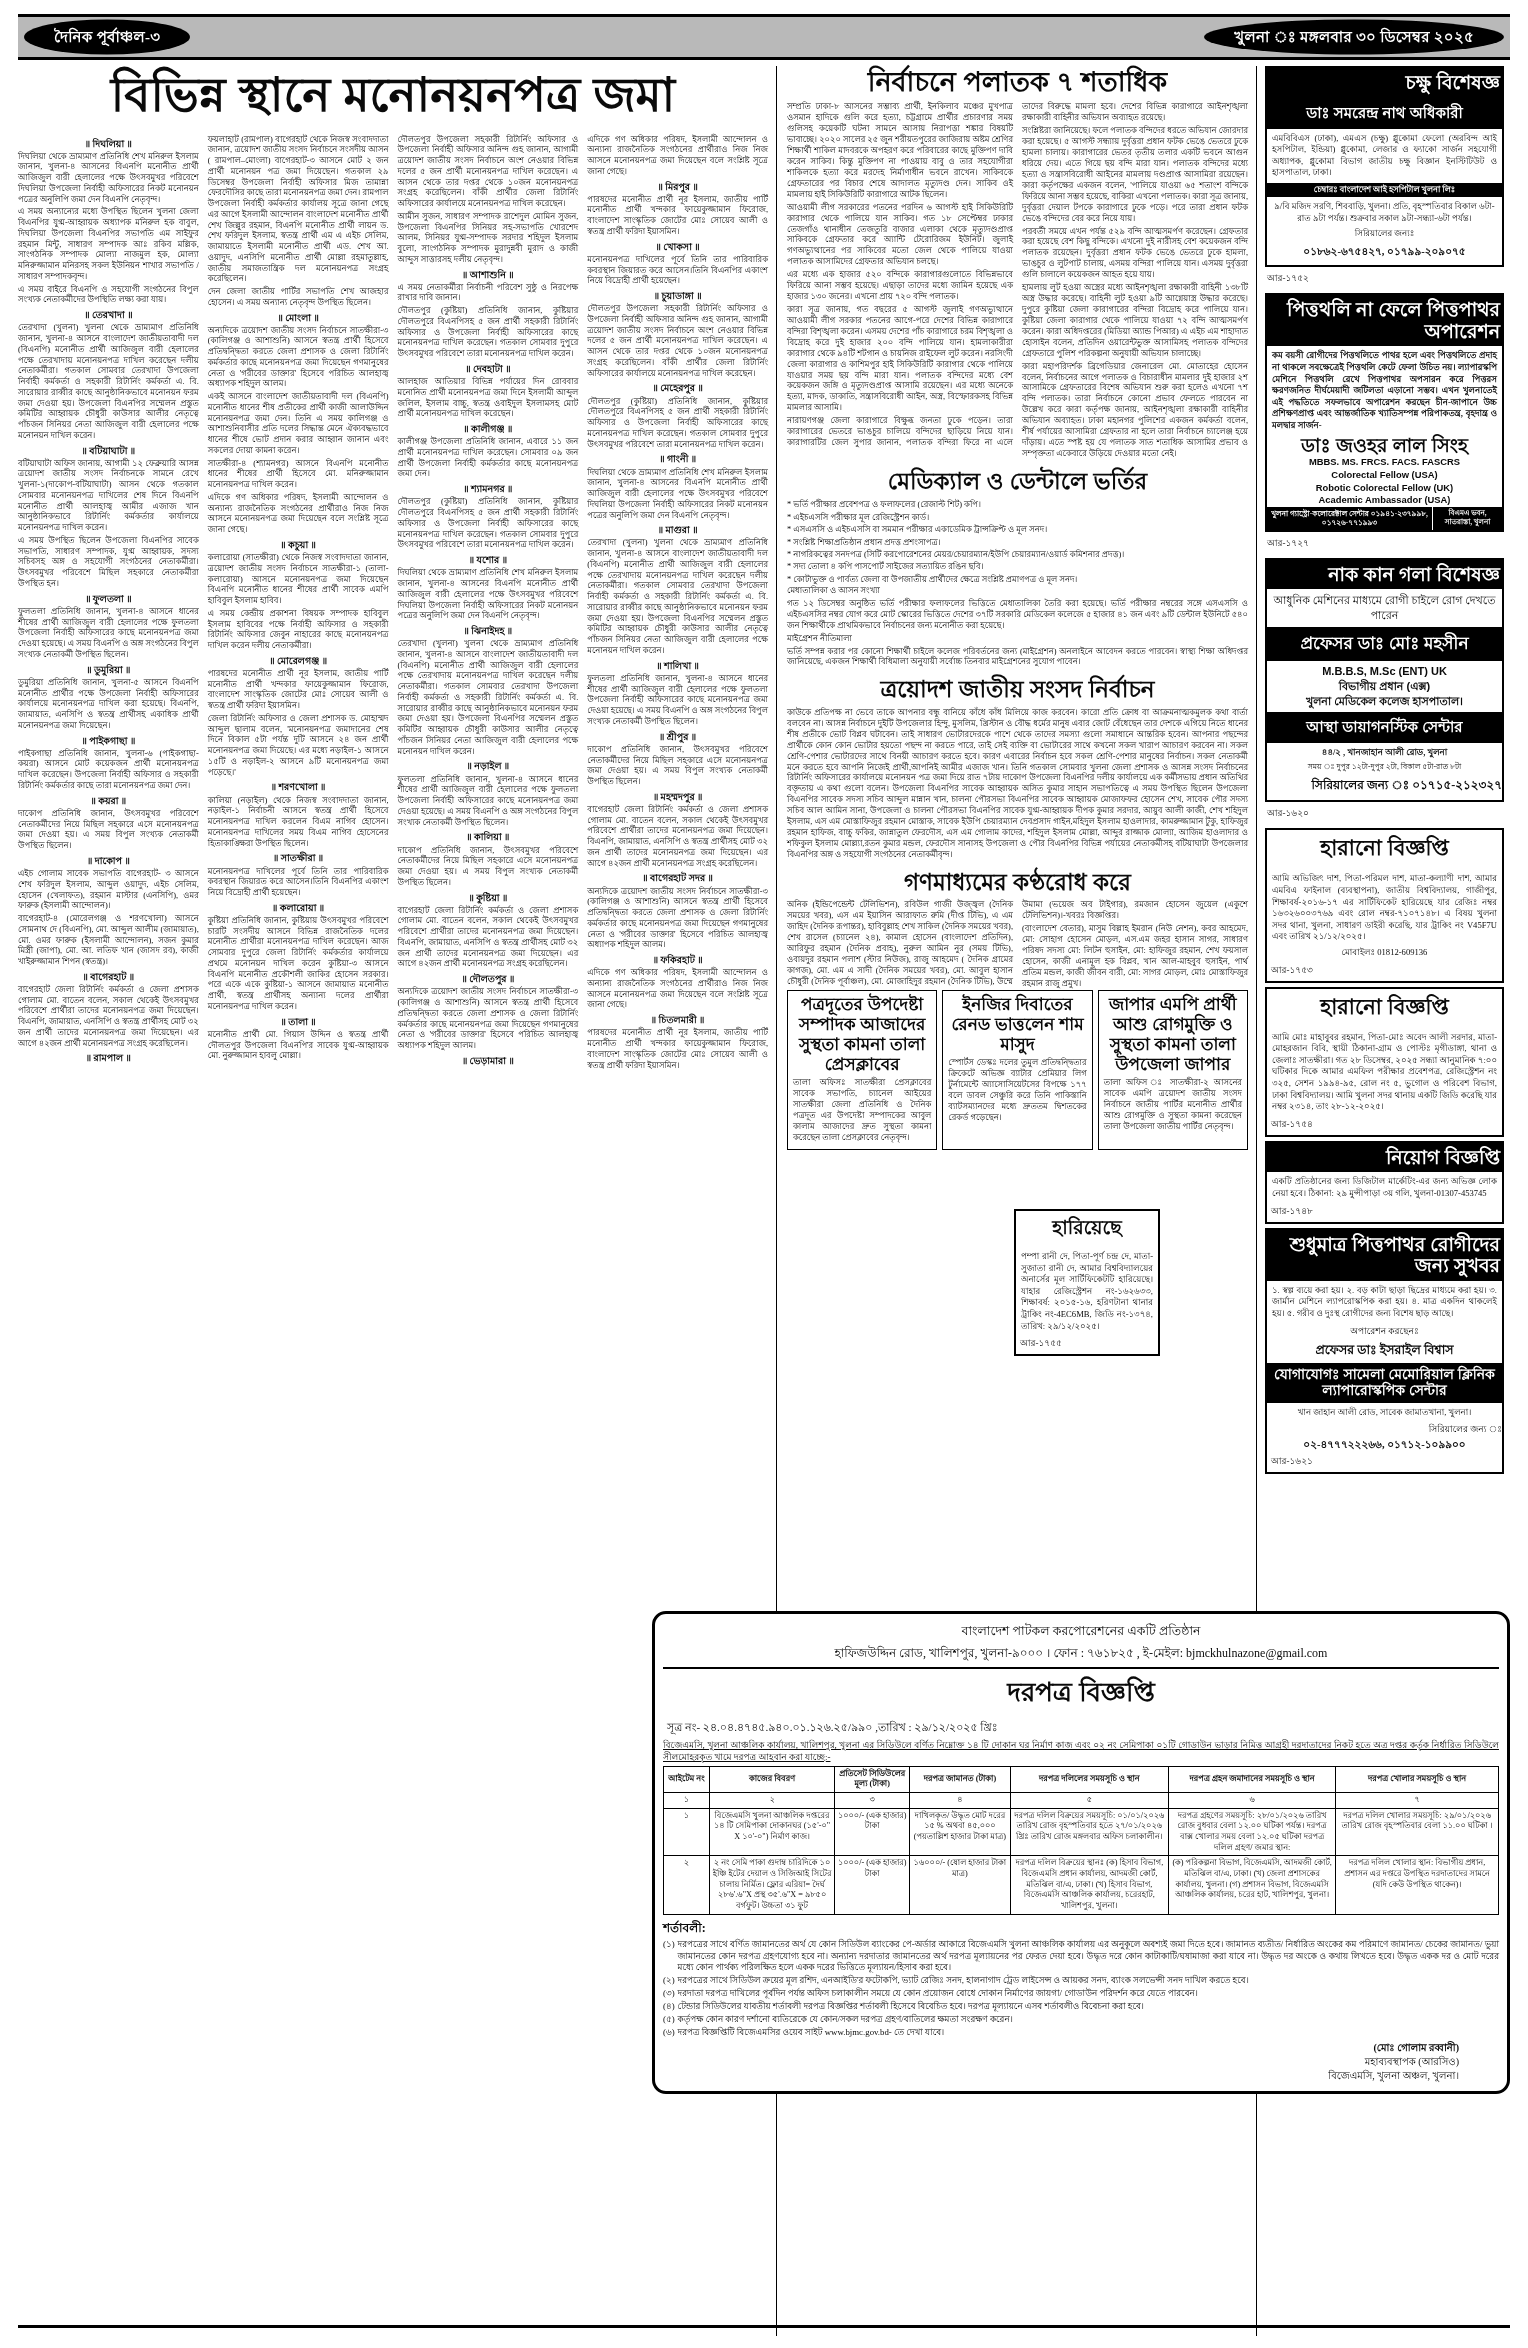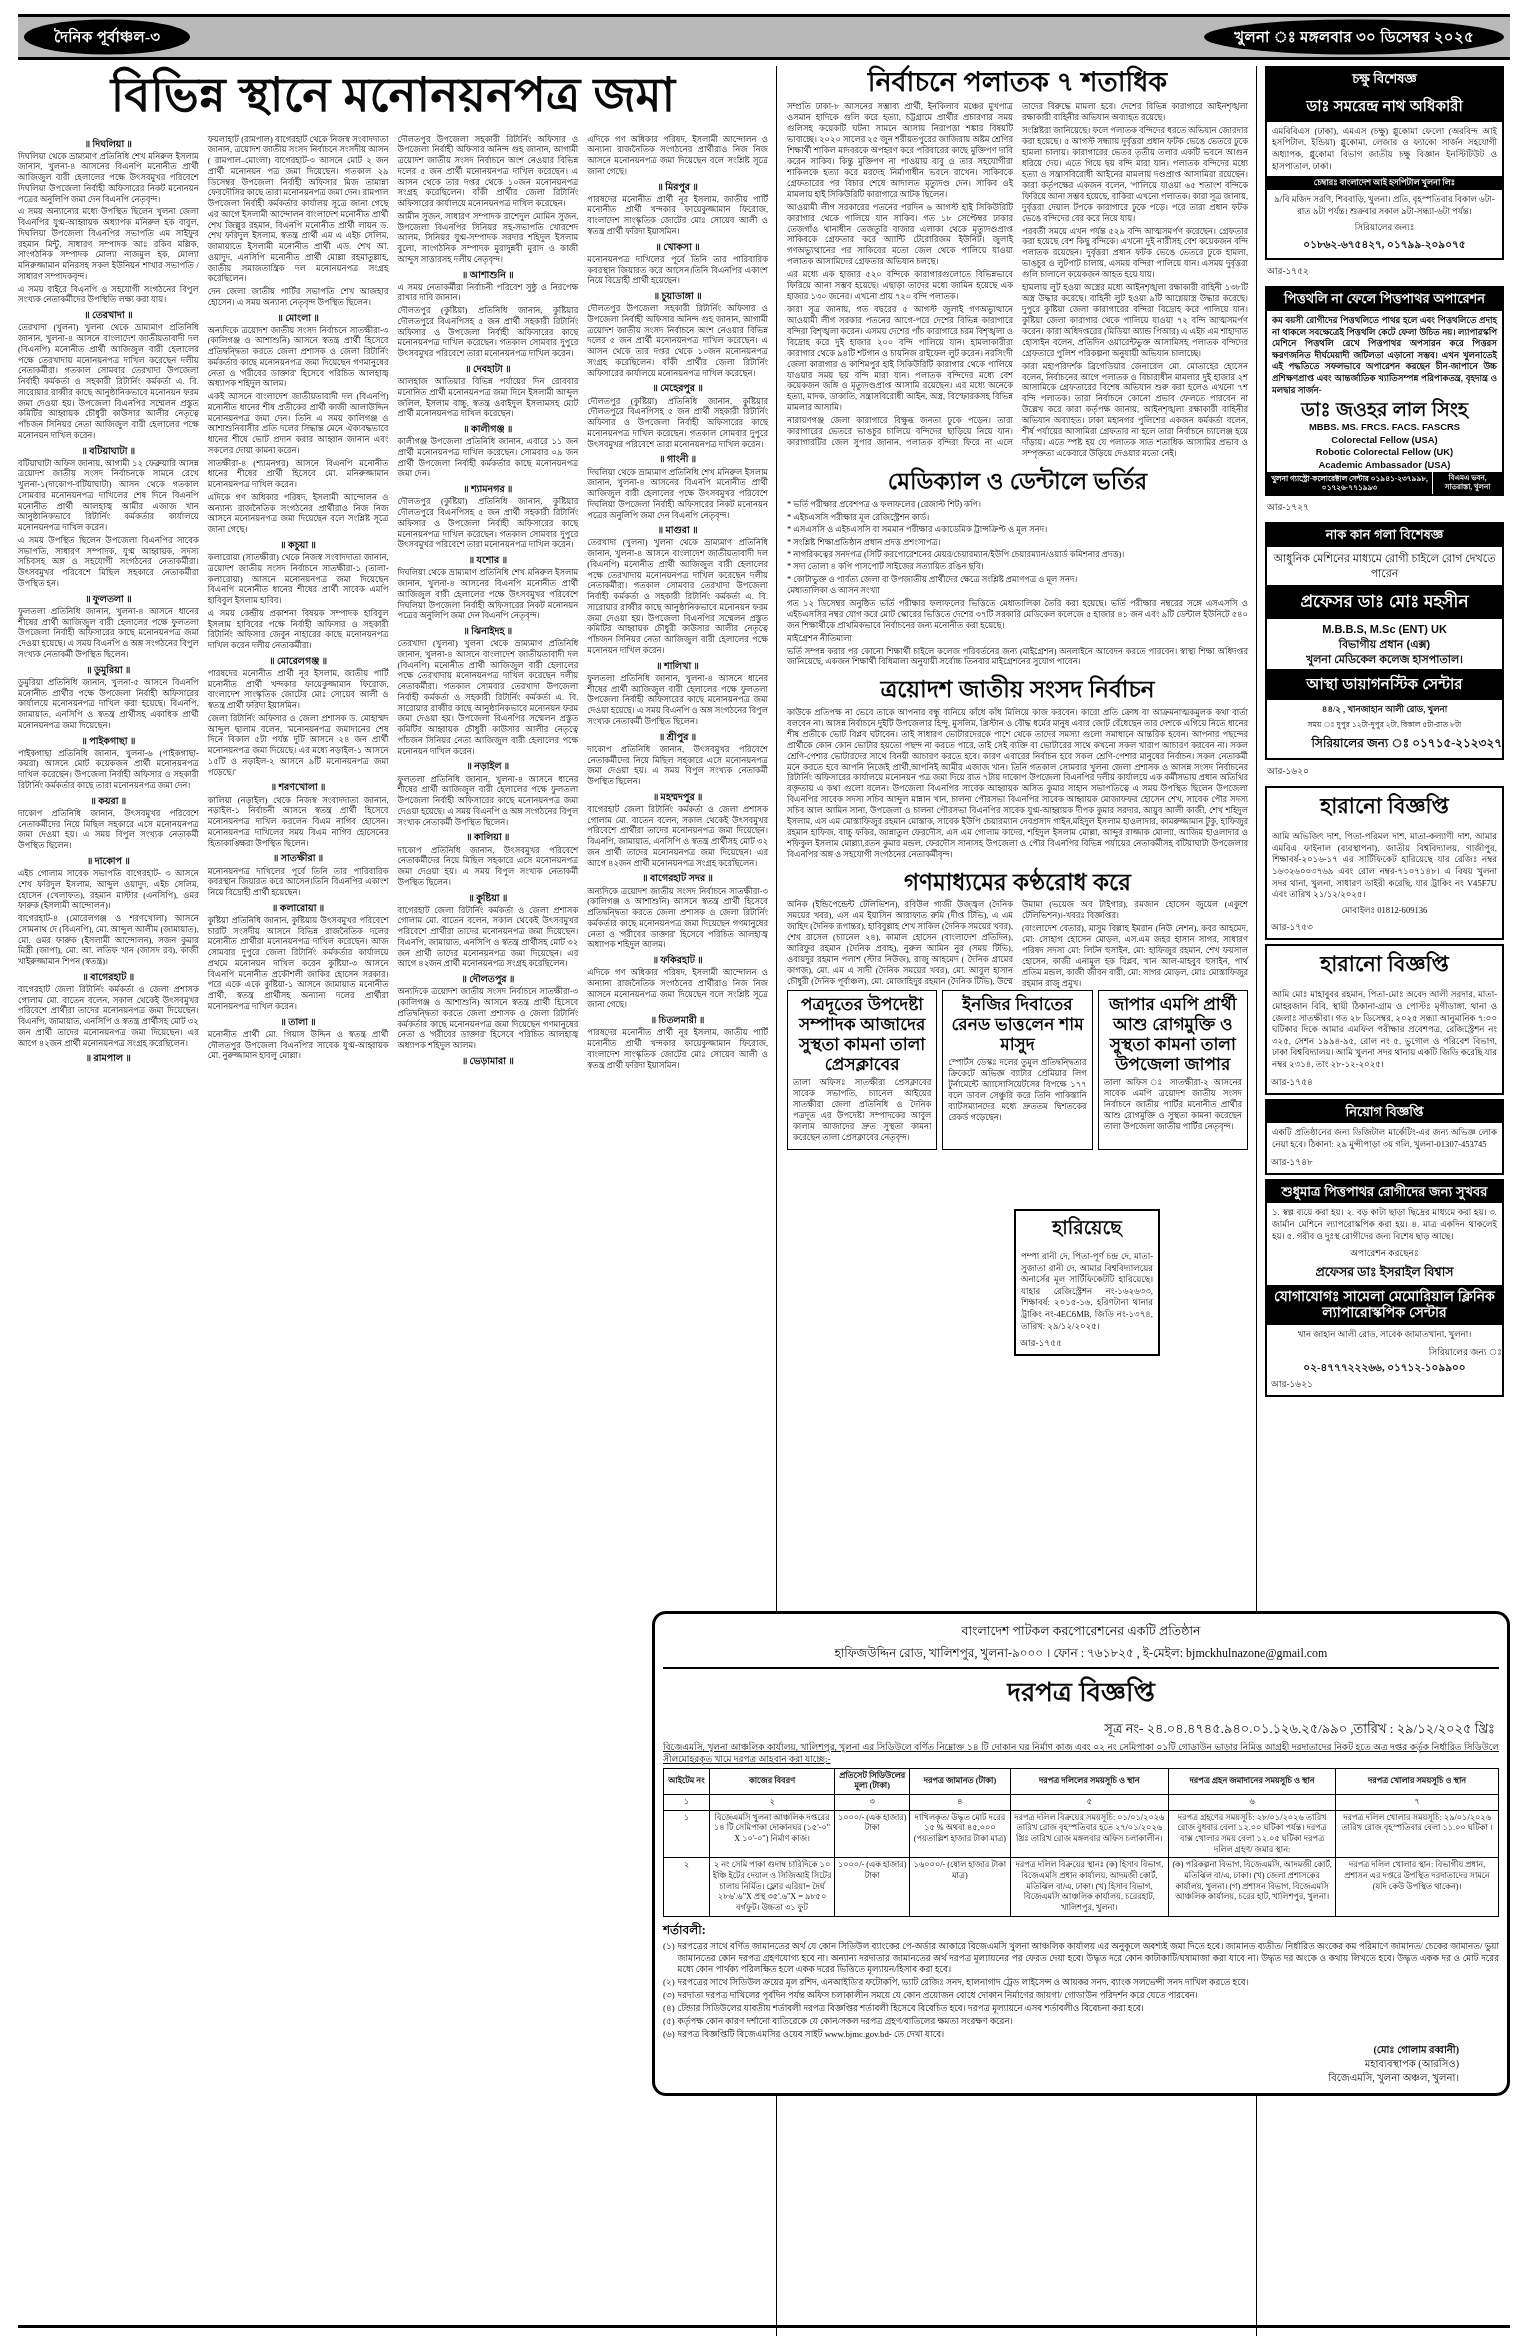--- a/index.html
+++ b/index.html
@@ -130,21 +130,21 @@
   .ad-title-inv {
     background: #000; color: #fff;
     text-align: center;
     font-weight: bold;
     font-size: 17px;
     padding: 4px 2px;
     line-height: 1.14;
     font-family: "Liberation Sans", sans-serif;
   }
   .ad-title-inv.sm { font-size: 14px; }
-  .ad-title-inv.lg { font-size: 13px; }
+  .ad-title-inv.lg { font-size: 19px; text-align: right; }
   .ad-name {
     background: #000; color:#fff;
     text-align:center; font-weight:bold;
     font-size: 15px; padding: 3px 2px;
     font-family: "Liberation Sans", sans-serif;
   }
   .ad-body {
     padding: 4px 5px;
     font-size: 8.6px;
     line-height: 1.35;
@@ -204,21 +204,21 @@
     font-size: 26px; line-height:1.15;
     font-family: "Liberation Sans", sans-serif;
   }
   .tender-sub { text-align:center; font-size: 12.5px; margin-top:2px;}
   .tender-addr { text-align:center; font-size: 12px; margin-top:2px; padding-bottom:3px; border-bottom: 2px solid #000;}
   .tender-title {
     text-align:center; font-weight:bold;
     font-size: 26px; margin: 3px 0 3px 0;
     font-family: "Liberation Sans", sans-serif;
   }
-  .tender-meta { display:flex; justify-content:flex-end; font-size:13px; padding: 0 4px 2px 4px;}
+  .tender-meta { display:flex; justify-content:flex-start; font-size:11px; padding: 0 4px 2px 4px;}
   .tender-intro { font-size: 9px; line-height:1.32; text-align: justify; margin-bottom: 2px; text-decoration: underline;}
   table.tender-tbl {
     width: 100%;
     border-collapse: collapse;
     font-size: 8.2px;
     table-layout: fixed;
   }
   table.tender-tbl th, table.tender-tbl td {
     border: 1px solid #000;
     padding: 2px 2px;

